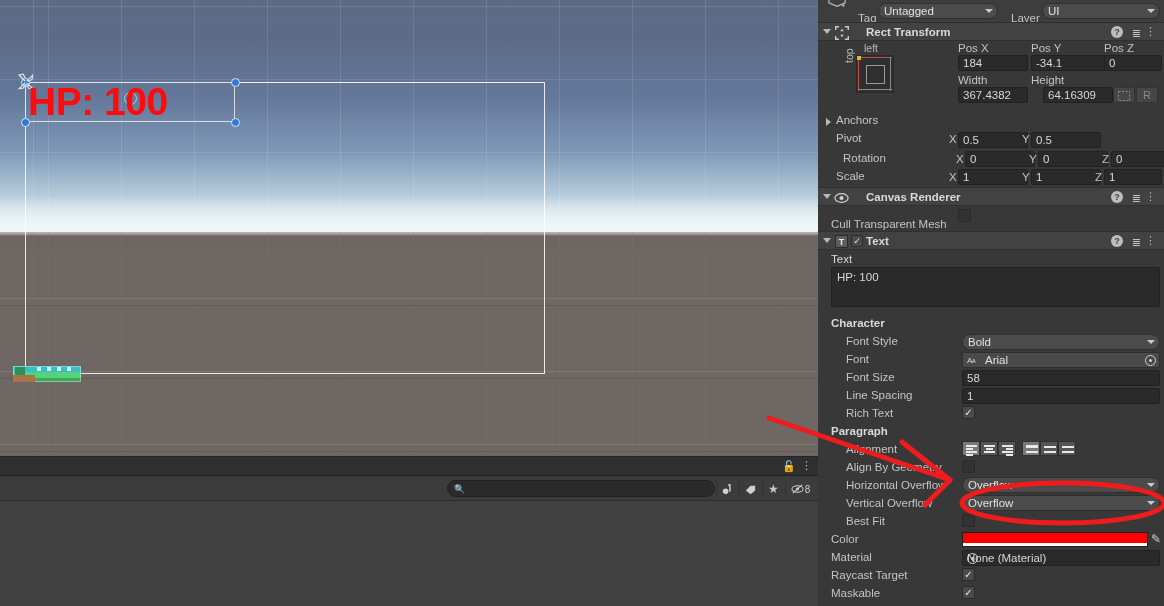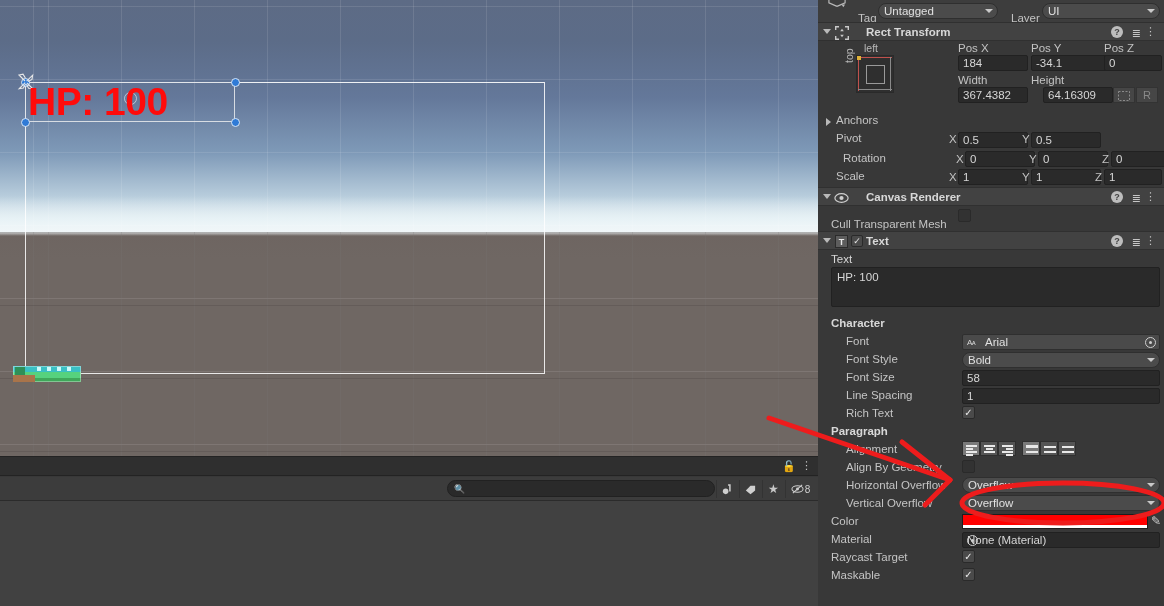--- a/index.html
+++ b/index.html
@@ -387,33 +387,33 @@
       <div class="textarea" style="left:13px;top:17px;width:329px;height:40px;">
         <span>HP: 100</span>
       </div>
     </div>
 
     <div class="row" style="height:18px;">
       <span class="sectitle" style="left:13px;top:1px;">Character</span>
     </div>
 
     <div class="row">
+      <span style="position:absolute;left:28px;top:1px;">Font Style</span>
+      <div class="dd" style="left:144px; top:0px; width:198px;">
+        <span class="v">Bold</span>
+        <span class="arr"></span>
+      </div>
+    </div>
+
+    <div class="row">
       <span style="position:absolute;left:28px;top:1px;">Font</span>
       <div class="objfield" style="left:144px; top:0px; width:198px;">
         <span class="aa">Aᴀ</span>
         <span class="v">Arial</span>
         <span class="sel"></span>
-      </div>
-    </div>
-
-    <div class="row">
-      <span style="position:absolute;left:28px;top:1px;">Font Style</span>
-      <div class="dd" style="left:144px; top:0px; width:198px;">
-        <span class="v">Bold</span>
-        <span class="arr"></span>
       </div>
     </div>
 
     <div class="row">
       <span style="position:absolute;left:28px;top:1px;">Font Size</span>
       <div class="fld" style="left:144px; top:0px; width:198px;">
         <span>58</span>
         </div>
     </div>
 
@@ -481,20 +481,24 @@
     </div>
 
     <div class="row">
       <span style="position:absolute;left:28px;top:1px;">Vertical Overflow</span>
       <div class="dd" style="left:144px; top:-1px; width:198px;">
         <span class="v">Overflow</span>
         <span class="arr"></span>
       </div>
     </div>
 
+    <div class="row">
+      <span style="position:absolute;left:28px;top:1px;">Best Fit</span>
+      <div class="chk empty" style="left:144px; top:0px;"></div>
+    </div>
 
     <div class="row">
       <span style="position:absolute;left:13px;top:1px;">Color</span>
       <div class="colorswatch" style="left:144px; top:0px; width:186px; height:15px;">
         <div class="c" id="colorfill" style="background: rgb(255, 0, 0);"></div>
         <div class="a"></div>
       </div>
       <span class="eyedrop" style="left:333px;top:0px;">✎</span>
     </div>
 

